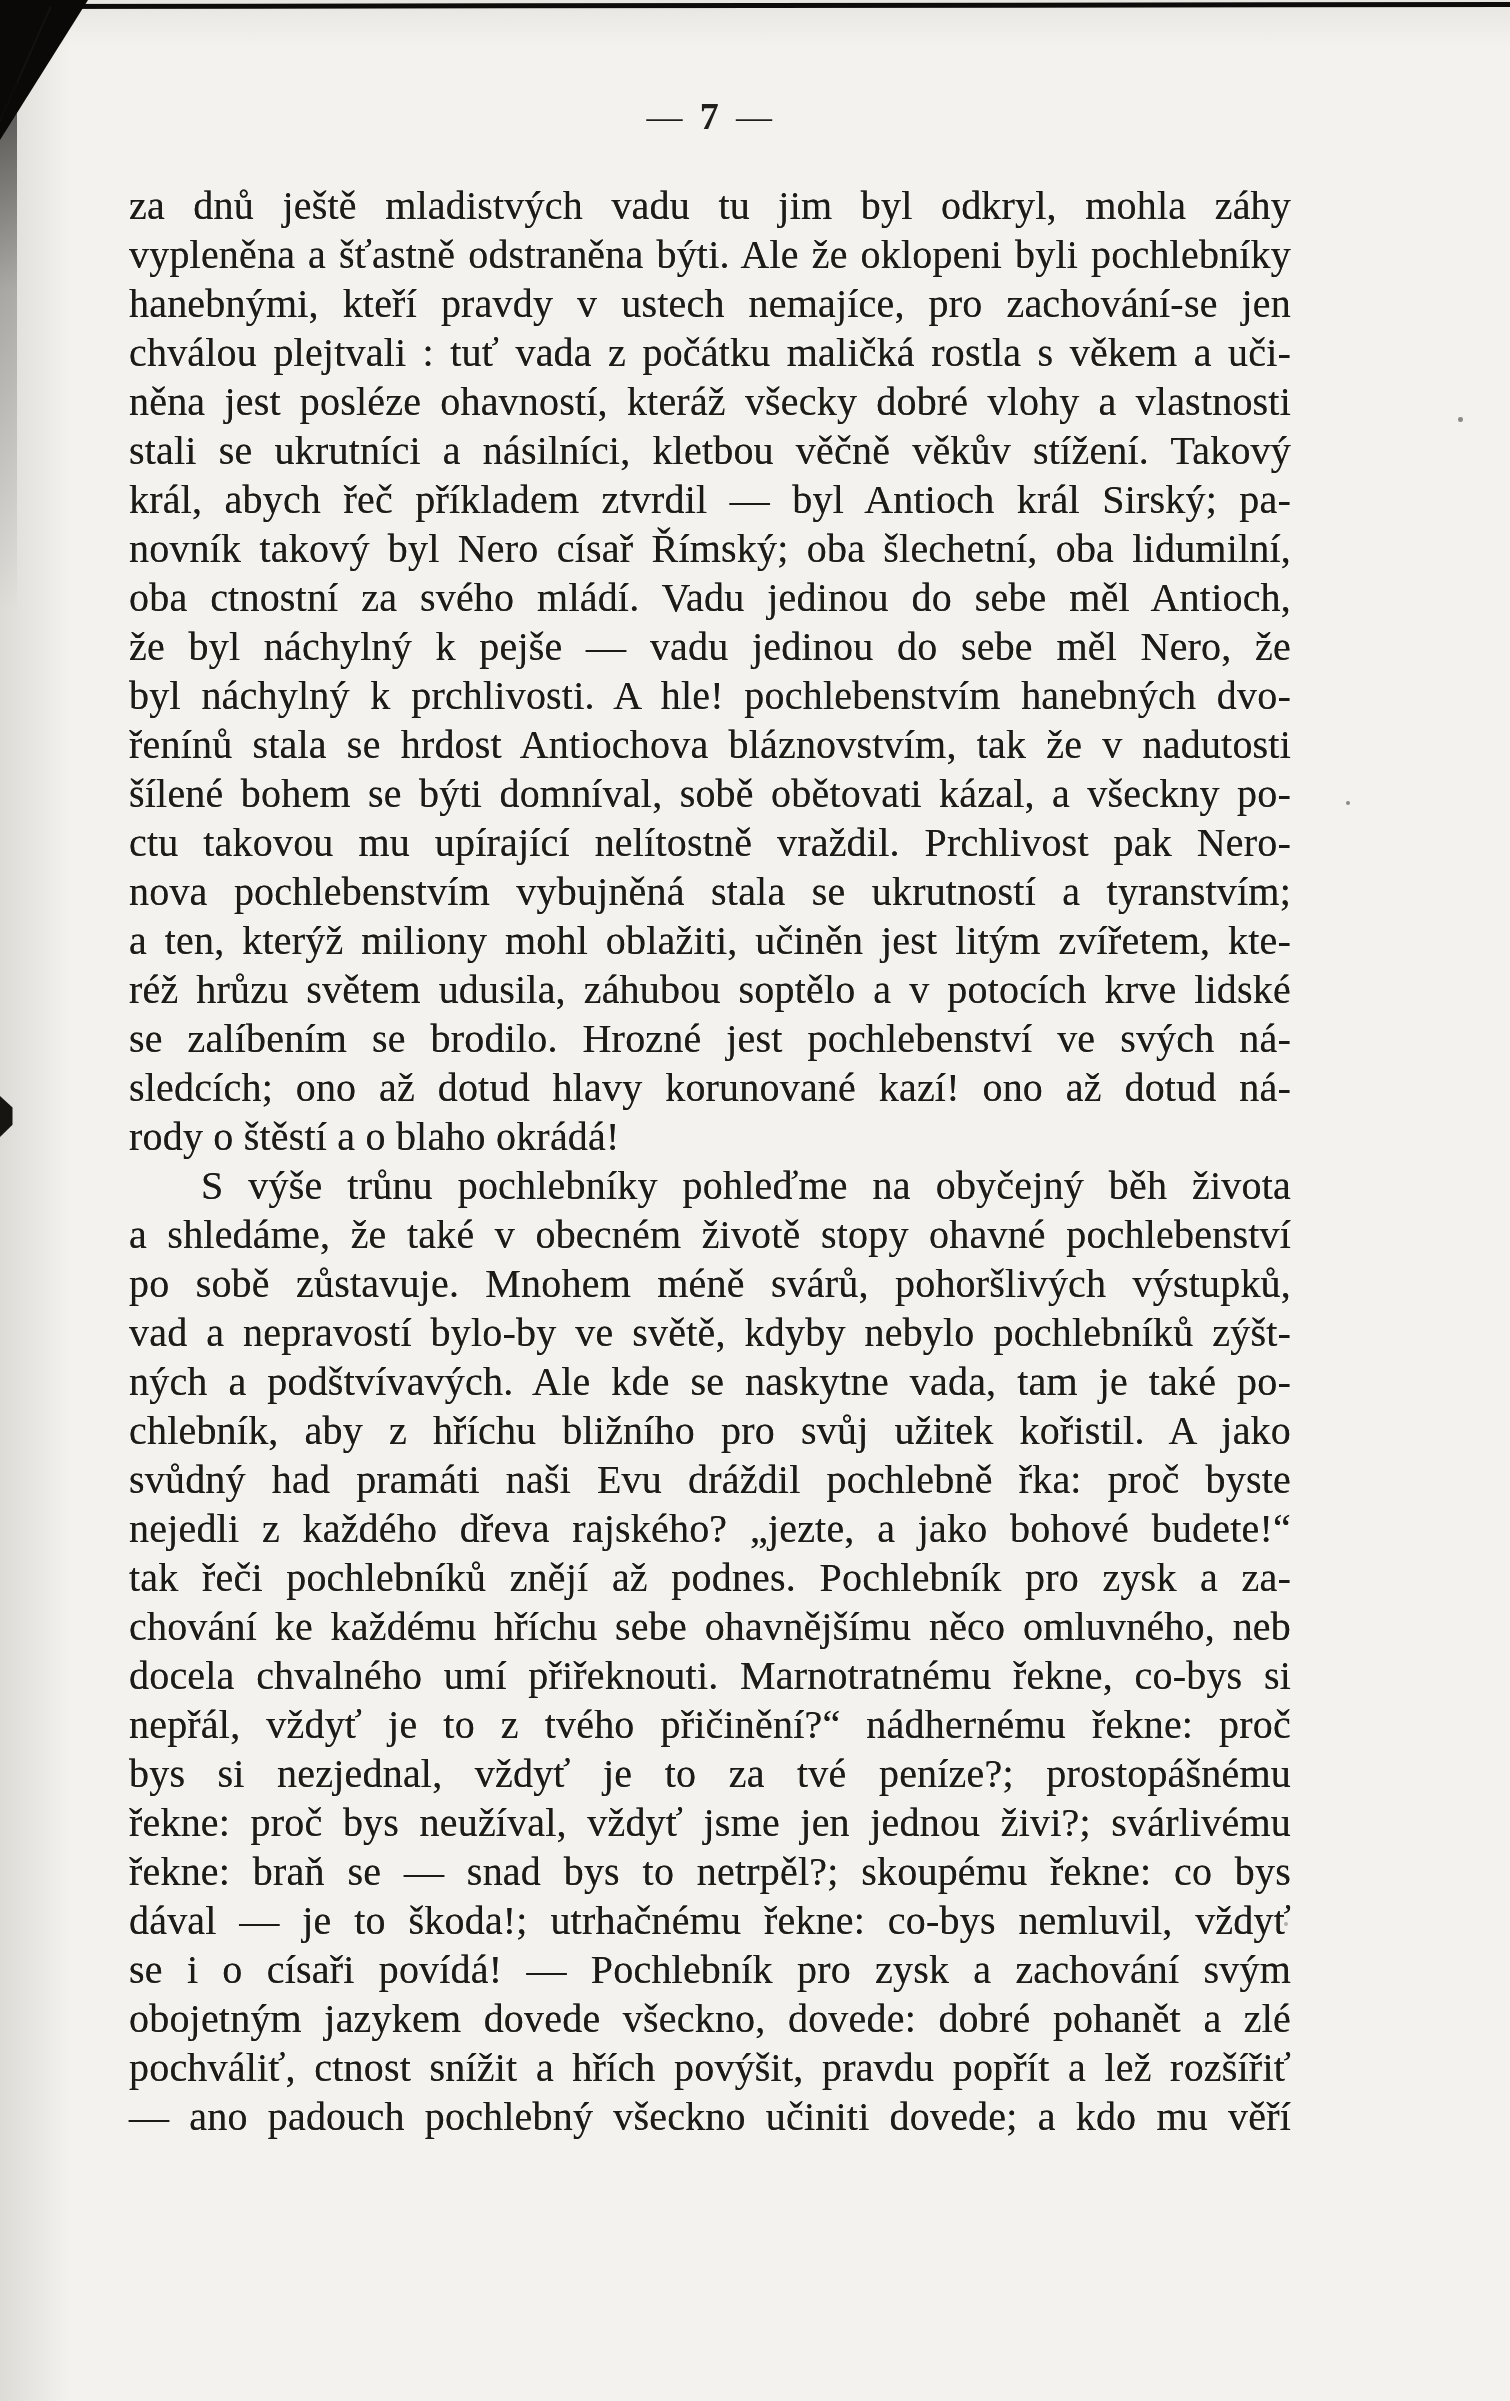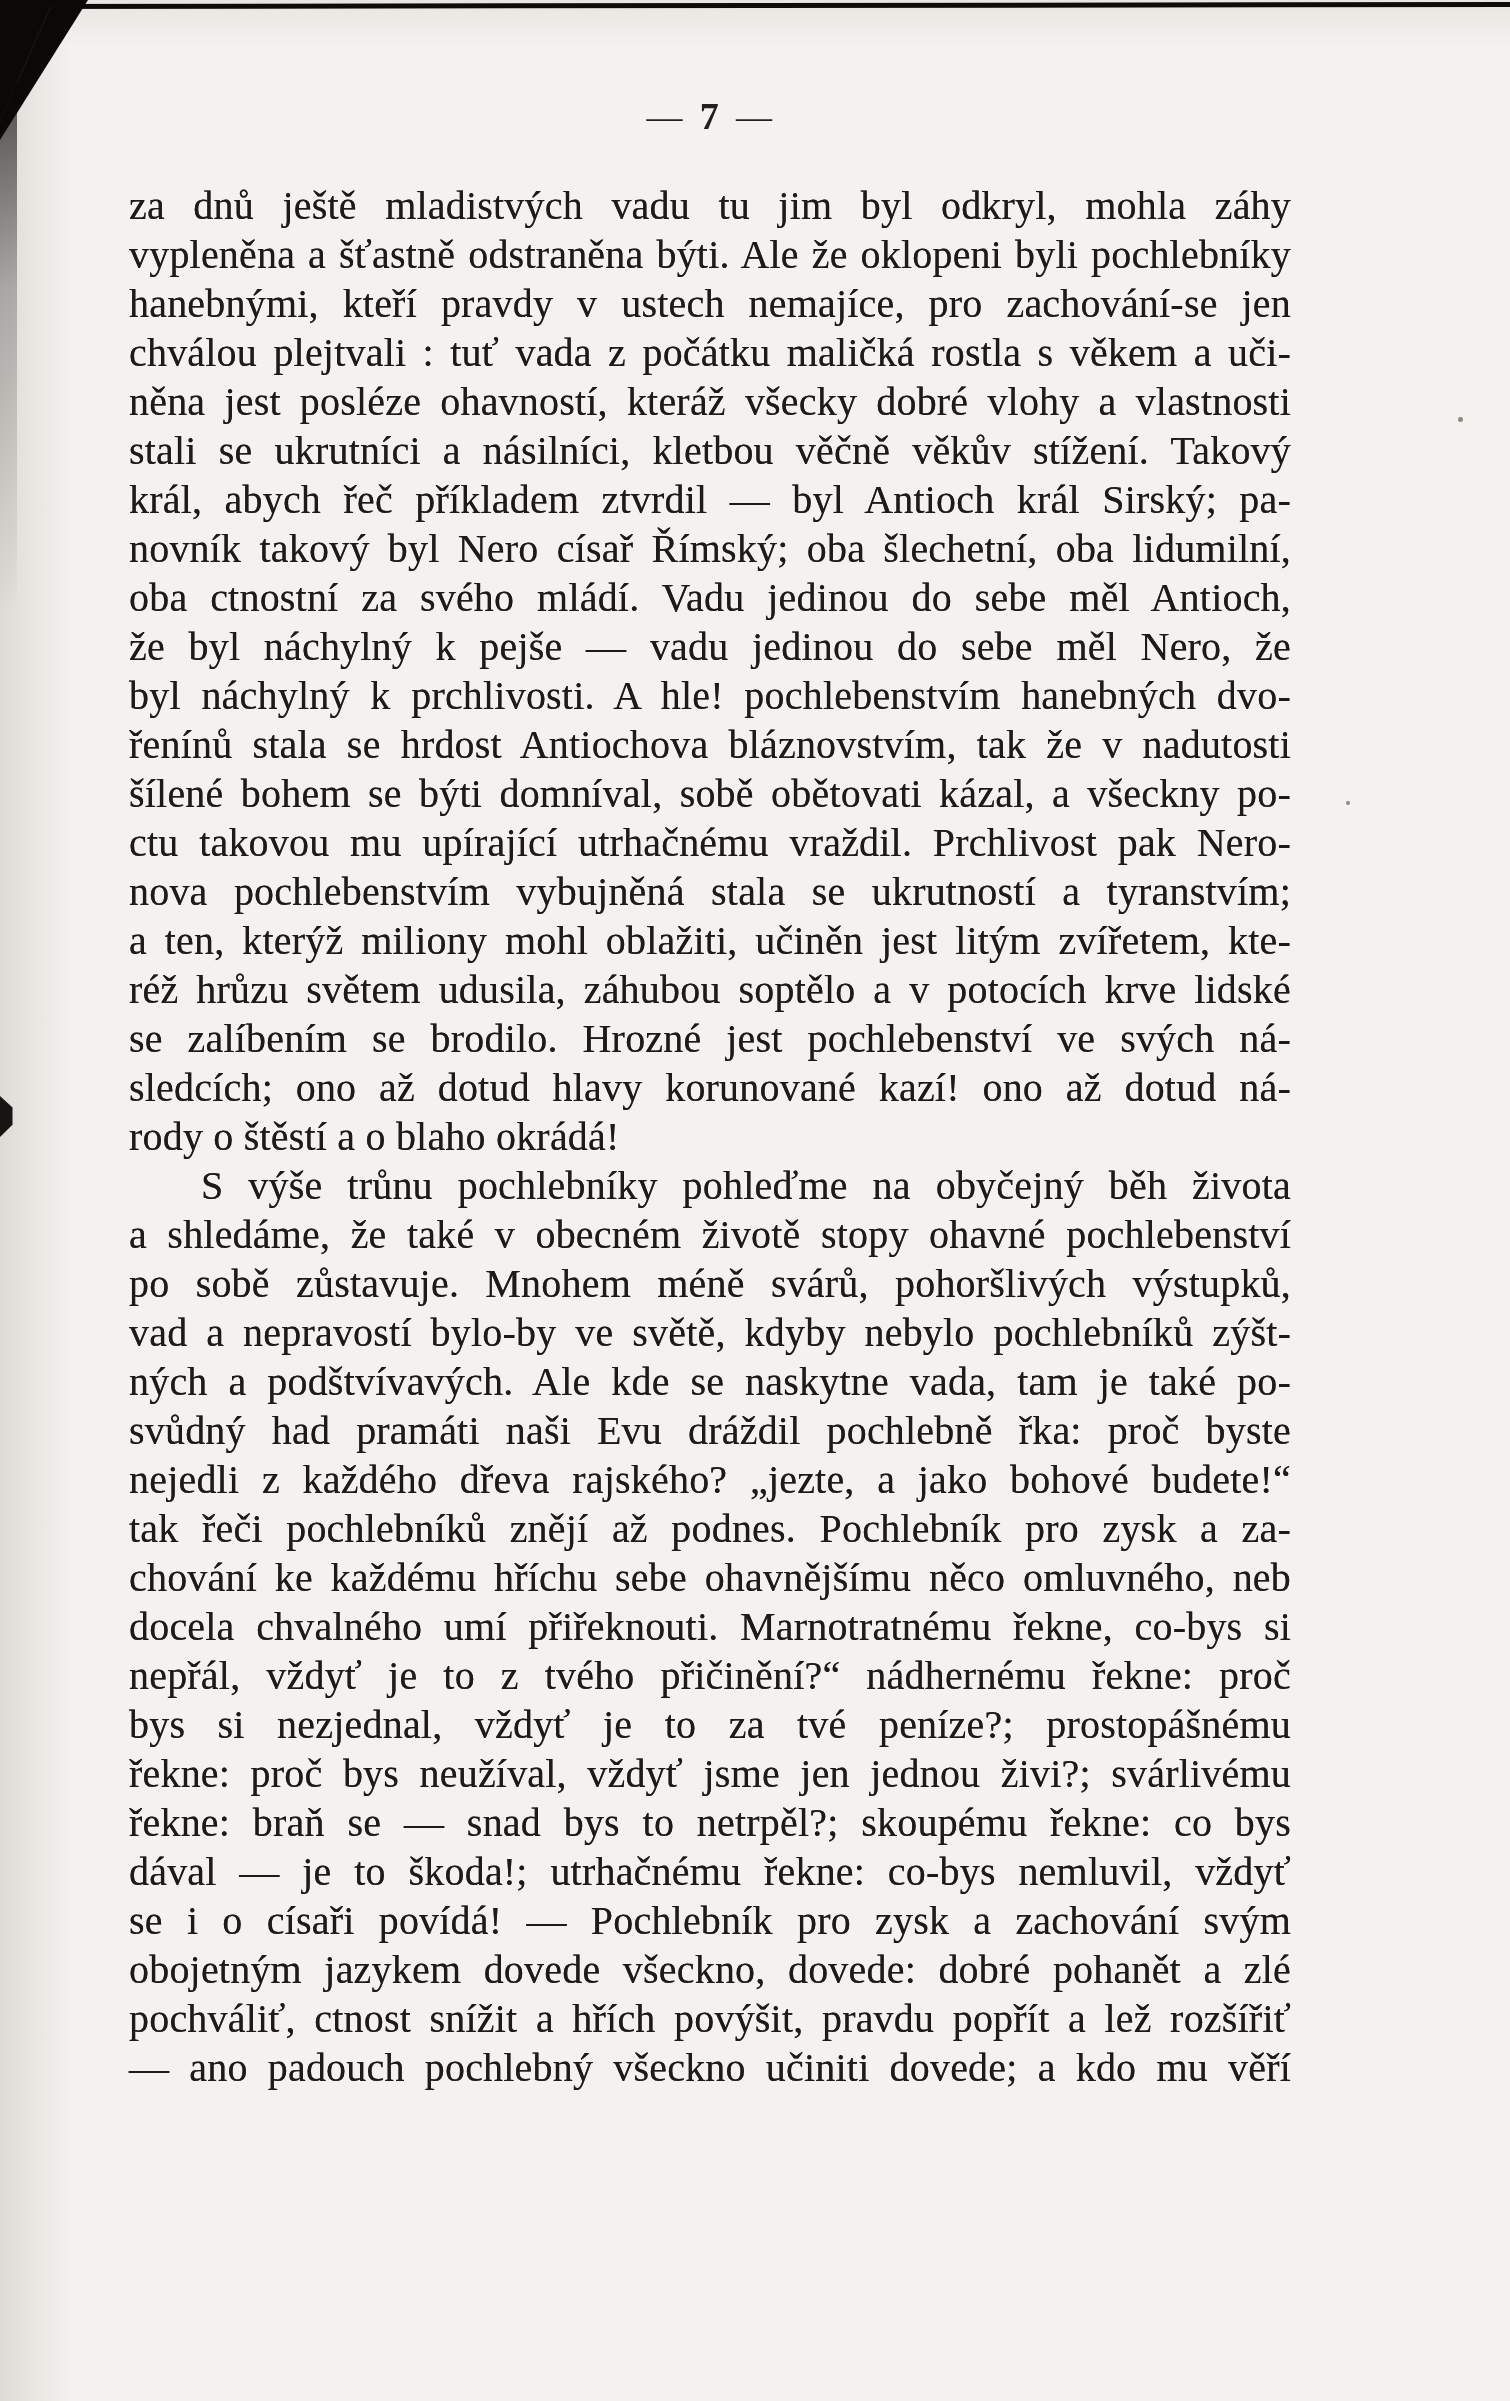--- a/index.html
+++ b/index.html
@@ -127,34 +127,35 @@
           <div class="line just">chválou plejtvali : tuť vada z počátku maličká rostla s věkem a uči-</div>
           <div class="line just">něna jest posléze ohavností, kteráž všecky dobré vlohy a vlastnosti</div>
           <div class="line just">stali se ukrutníci a násilníci, kletbou věčně věkův stížení. Takový</div>
           <div class="line just">král, abych řeč příkladem ztvrdil — byl Antioch král Sirský; pa-</div>
           <div class="line just">novník takový byl Nero císař Římský; oba šlechetní, oba lidumilní,</div>
           <div class="line just">oba ctnostní za svého mládí. Vadu jedinou do sebe měl Antioch,</div>
           <div class="line just">že byl náchylný k pejše — vadu jedinou do sebe měl Nero, že</div>
           <div class="line just">byl náchylný k prchlivosti. A hle! pochlebenstvím hanebných dvo-</div>
           <div class="line just">řenínů stala se hrdost Antiochova bláznovstvím, tak že v nadutosti</div>
           <div class="line just">šílené bohem se býti domníval, sobě obětovati kázal, a všeckny po-</div>
-          <div class="line just">ctu takovou mu upírající utrhačnému vraždil. Prchlivost pak Nero-</div>
+          <div class="line just">ctu takovou mu upírající nelítostně vraždil. Prchlivost pak Nero-</div>
           <div class="line just">nova pochlebenstvím vybujněná stala se ukrutností a tyranstvím;</div>
           <div class="line just">a ten, kterýž miliony mohl oblažiti, učiněn jest litým zvířetem, kte-</div>
           <div class="line just">réž hrůzu světem udusila, záhubou soptělo a v potocích krve lidské</div>
           <div class="line just">se zalíbením se brodilo. Hrozné jest pochlebenství ve svých ná-</div>
           <div class="line just">sledcích; ono až dotud hlavy korunované kazí! ono až dotud ná-</div>
           <div class="line">rody o štěstí a o blaho okrádá!</div>
         </div>
         <div class="paragraph">
           <div class="line indent just">S výše trůnu pochlebníky pohleďme na obyčejný běh života</div>
           <div class="line just">a shledáme, že také v obecném životě stopy ohavné pochlebenství</div>
           <div class="line just">po sobě zůstavuje. Mnohem méně svárů, pohoršlivých výstupků,</div>
           <div class="line just">vad a nepravostí bylo-by ve světě, kdyby nebylo pochlebníků zýšt-</div>
           <div class="line just">ných a podštvívavých. Ale kde se naskytne vada, tam je také po-</div>
+          <div class="line just">chlebník, aby z hříchu bližního pro svůj užitek kořistil. A jako</div>
           <div class="line just">svůdný had pramáti naši Evu dráždil pochlebně řka: proč byste</div>
           <div class="line just">nejedli z každého dřeva rajského? „jezte, a jako bohové budete!“</div>
           <div class="line just">tak řeči pochlebníků znějí až podnes. Pochlebník pro zysk a za-</div>
           <div class="line just">chování ke každému hříchu sebe ohavnějšímu něco omluvného, neb</div>
           <div class="line just">docela chvalného umí přiřeknouti. Marnotratnému řekne, co-bys si</div>
           <div class="line just">nepřál, vždyť je to z tvého přičinění?“ nádhernému řekne: proč</div>
           <div class="line just">bys si nezjednal, vždyť je to za tvé peníze?; prostopášnému</div>
           <div class="line just">řekne: proč bys neužíval, vždyť jsme jen jednou živi?; svárlivému</div>
           <div class="line just">řekne: braň se — snad bys to netrpěl?; skoupému řekne: co bys</div>
           <div class="line just">dával — je to škoda!; utrhačnému řekne: co-bys nemluvil, vždyť</div>

